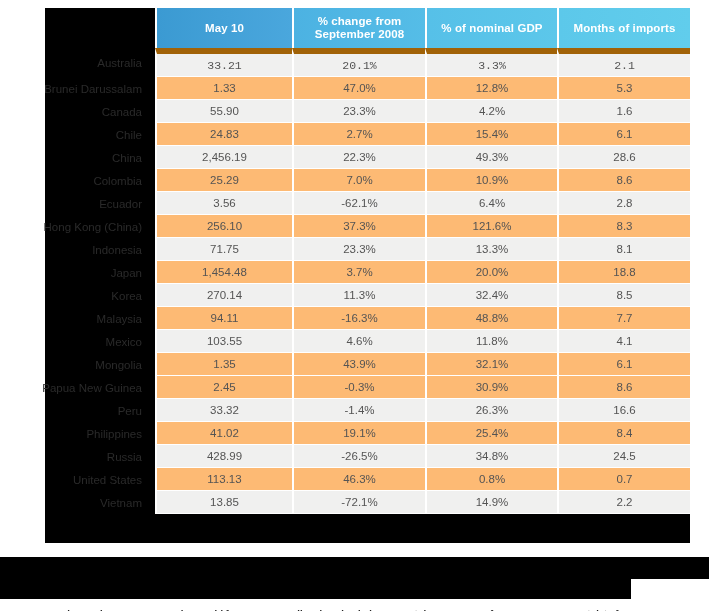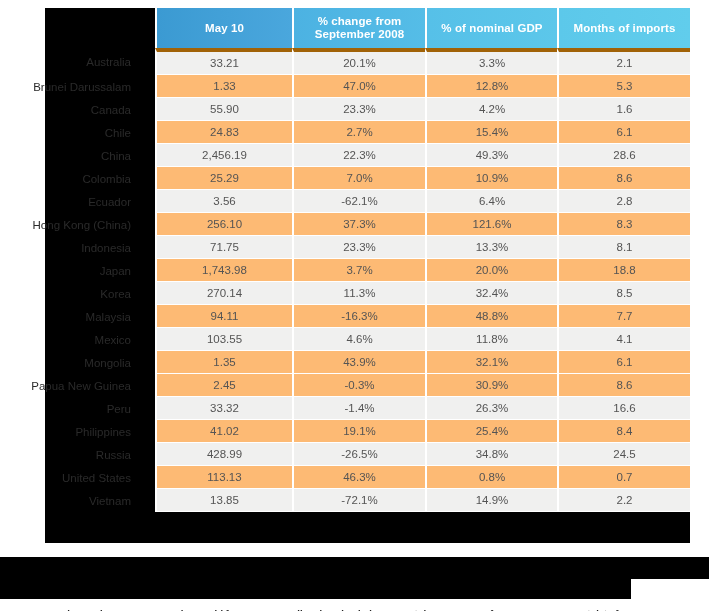--- a/index.html
+++ b/index.html
@@ -83,40 +83,40 @@
     border-left: 2px solid #ffffff;
     letter-spacing: 0.1px;
   }
   th.h1 { background: linear-gradient(to right, #3b9ad2 0%, #4aa7dd 100%); }
   th.h2 { background: linear-gradient(to right, #4cb2e2 0%, #55bde7 100%); }
   th.h3 { background: linear-gradient(to right, #56c0e8 0%, #5cc7ea 100%); }
   th.h4 { background: linear-gradient(to right, #5cc8ea 0%, #61cdec 100%); }
 
   td.country {
     text-align: right;
-    padding-right: 24px;
+    padding-right: 13px;
     color: #2a2a2a;
     font-size: 11.5px;
     height: 22px;
     vertical-align: middle;
     background: transparent;
     white-space: nowrap;
   }
   td.val {
     text-align: center;
     color: #545454;
     font-size: 11.5px;
     height: 22px;
     vertical-align: middle;
     border-left: 2px solid #ffffff;
     border-bottom: 1px solid #ffffff;
   }
   tr.odd td.val  { background: #f0f0ef; }
   tr.even td.val { background: #fdba74; }
-  tr.first-body td.val { border-top: 4px solid #a16207; }
+  tr.first-body td.val { border-top: 6px solid #a16207; font-family: Liberation Mono, monospace; }
 
   
   .footnotes {
     position: absolute;
     left: 8px;
     top: 559px;
     width: 700px;
     z-index: 3;
   }
   .footnote-line {
@@ -223,21 +223,21 @@
         </tr>
         <tr class="odd">
           <td class="country">Indonesia</td>
           <td class="val">71.75</td>
           <td class="val">23.3%</td>
           <td class="val">13.3%</td>
           <td class="val">8.1</td>
         </tr>
         <tr class="even">
           <td class="country">Japan</td>
-          <td class="val">1,743.98</td>
+          <td class="val">1,454.48</td>
           <td class="val">3.7%</td>
           <td class="val">20.0%</td>
           <td class="val">18.8</td>
         </tr>
         <tr class="odd">
           <td class="country">Korea</td>
           <td class="val">270.14</td>
           <td class="val">11.3%</td>
           <td class="val">32.4%</td>
           <td class="val">8.5</td>

